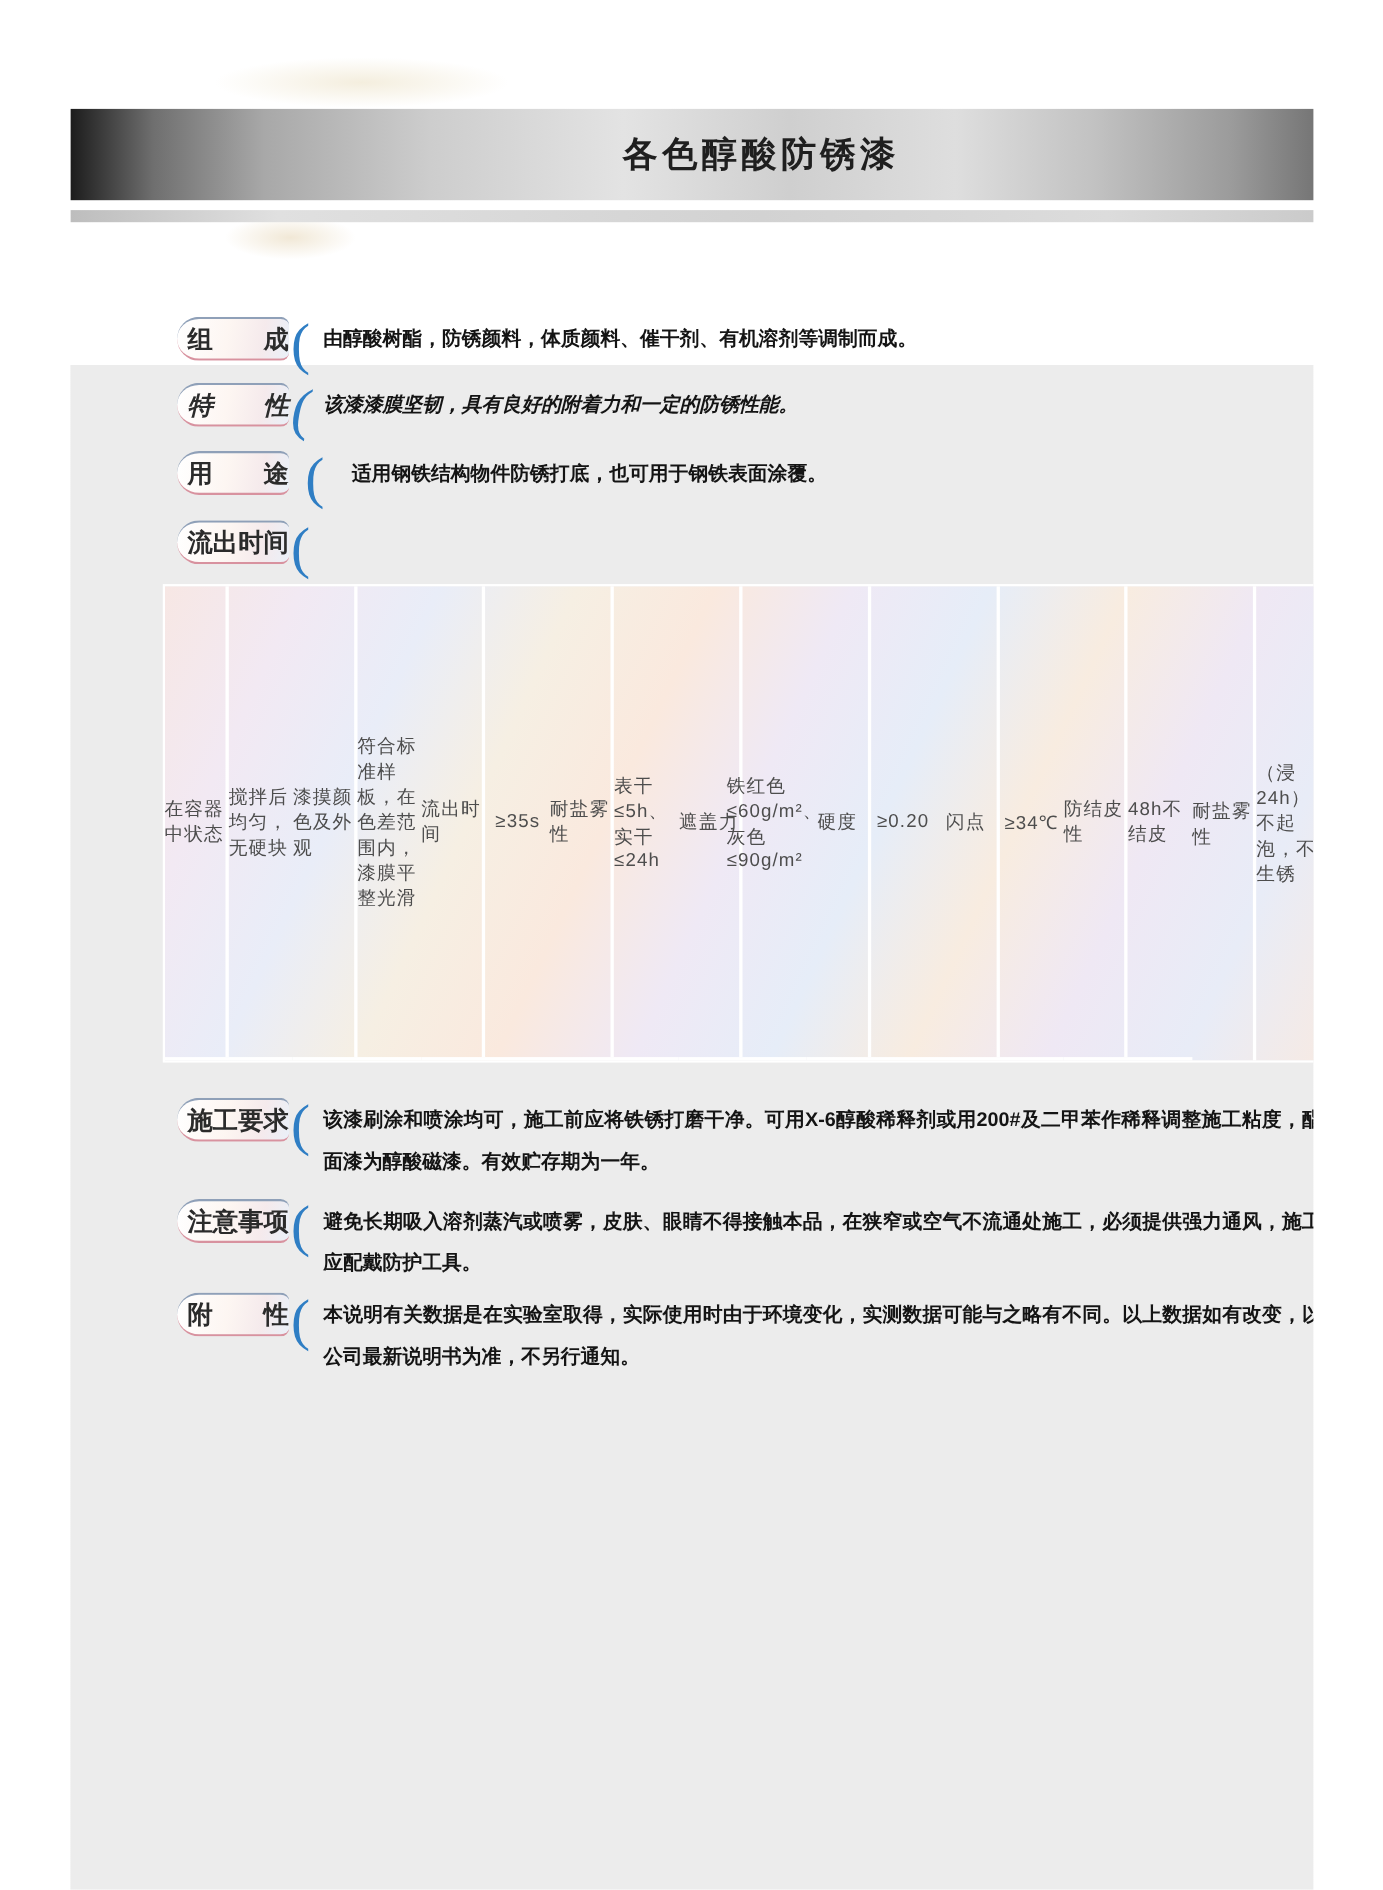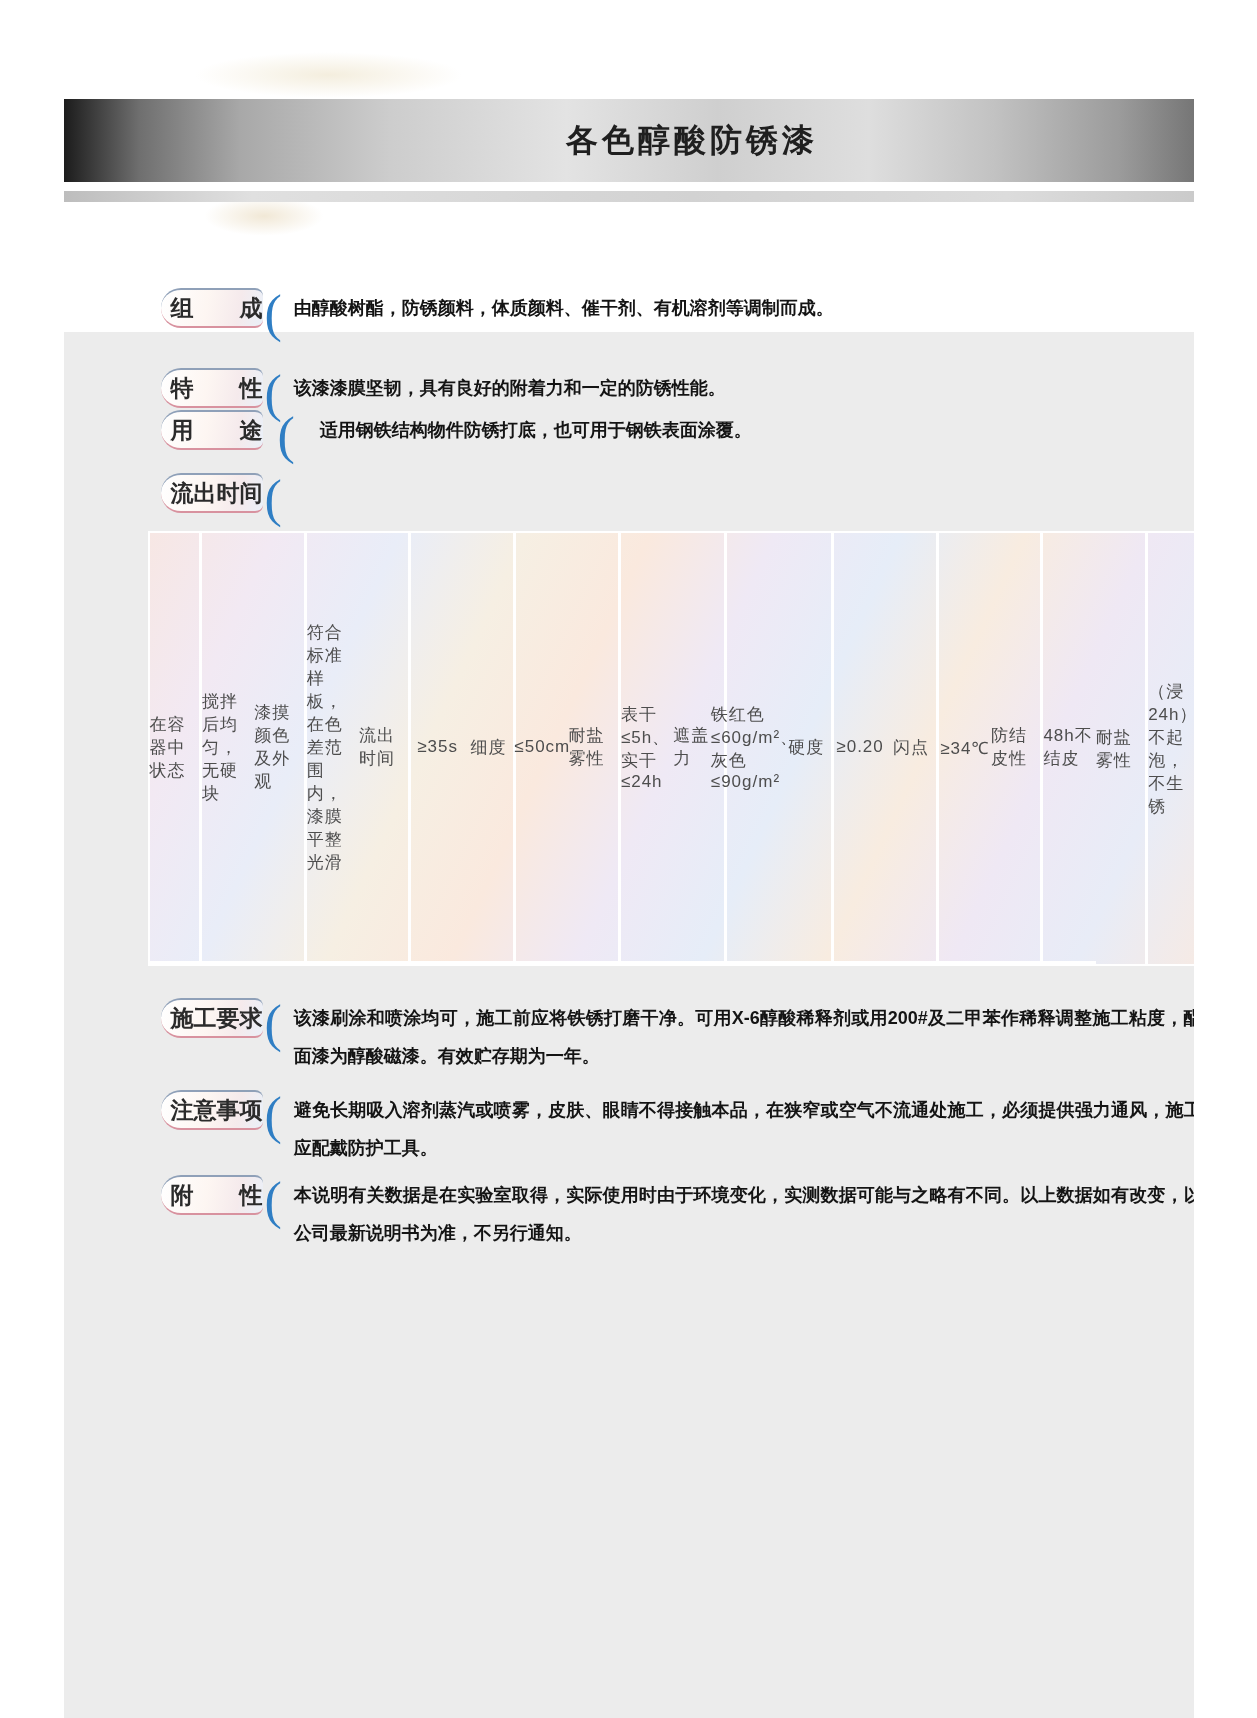--- a/index.html
+++ b/index.html
@@ -49,21 +49,21 @@
     font-family:"Liberation Serif", serif;
     font-size:52px; line-height:40px; font-weight:400;
     color:#2f7ec4; margin:2px 0 0 2px; transform:translateY(4px);
   }
   .sec-text {
     margin-left:12px; width:926px;
     font-size:18px; font-weight:bold; color:#141414;
     line-height:38px; text-align:justify;
     padding-top:1px;
   }
-  .sec1 { top:288px; } .sec2 { top:368px; } .sec3 { top:410px;gap:13px; }
+  .sec1 { top:288px; } .sec2 { top:348px;font-style:italic; } .sec3 { top:410px;gap:13px; }
   .sec4 { top:473px; } .sec5 { top:998px; } .sec6 { top:1090px; } .sec7 { top:1175px; }
 
   
   .spec-table {
     position:absolute; left:84px; top:531px; width:1055px; height:435px;
     border:2px solid #ffffff;
     background:linear-gradient(115deg,
       #f7e7e4 0%, #f2e9f3 10%, #e9edf8 20%, #f6efe3 30%, #fae9de 40%,
       #efe9f5 50%, #e6edf8 60%, #f8ece0 70%, #efe8f4 80%, #e8ecf7 90%, #f6eae4 100%);
     display:flex; flex-direction:row;
@@ -128,24 +128,20 @@
     </div>
     <div class="t-row">
       <div class="t-cell t-item">漆摸颜色及外观</div>
       <div class="t-cell t-value">符合标准样板，在色差范围内，漆膜平整光滑</div>
     </div>
     <div class="t-row">
       <div class="t-cell t-item">流出时间</div>
       <div class="t-cell t-value">≥35s</div>
     </div>
     <div class="t-row">
-      <div class="t-cell t-item">细度</div>
-      <div class="t-cell t-value">≤50cm</div>
-    </div>
-    <div class="t-row">
       <div class="t-cell t-item">耐盐雾性</div>
       <div class="t-cell t-value">表干≤5h、实干≤24h</div>
     </div>
     <div class="t-row">
       <div class="t-cell t-item">遮盖力</div>
       <div class="t-cell t-value">铁红色≤60g/m²、灰色≤90g/m²</div>
     </div>
     <div class="t-row">
       <div class="t-cell t-item">硬度</div>
       <div class="t-cell t-value">≥0.20</div>

